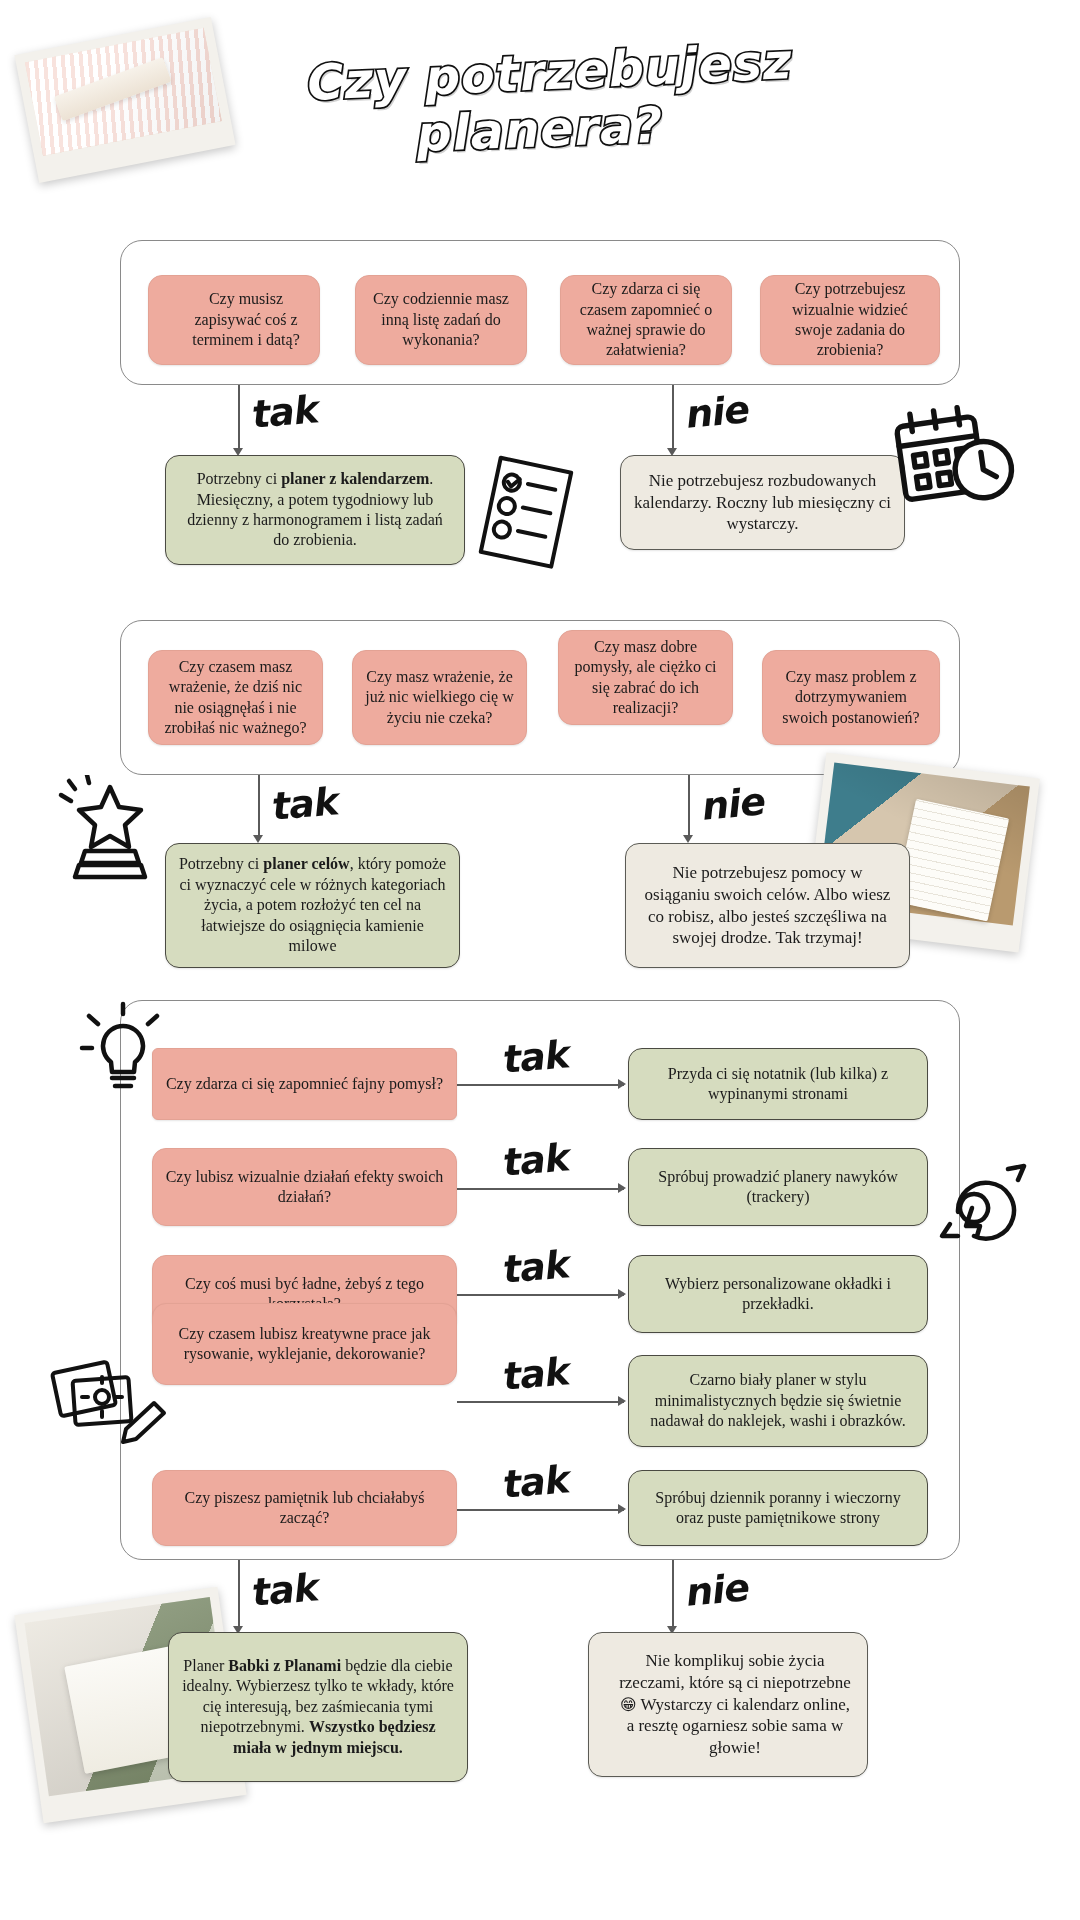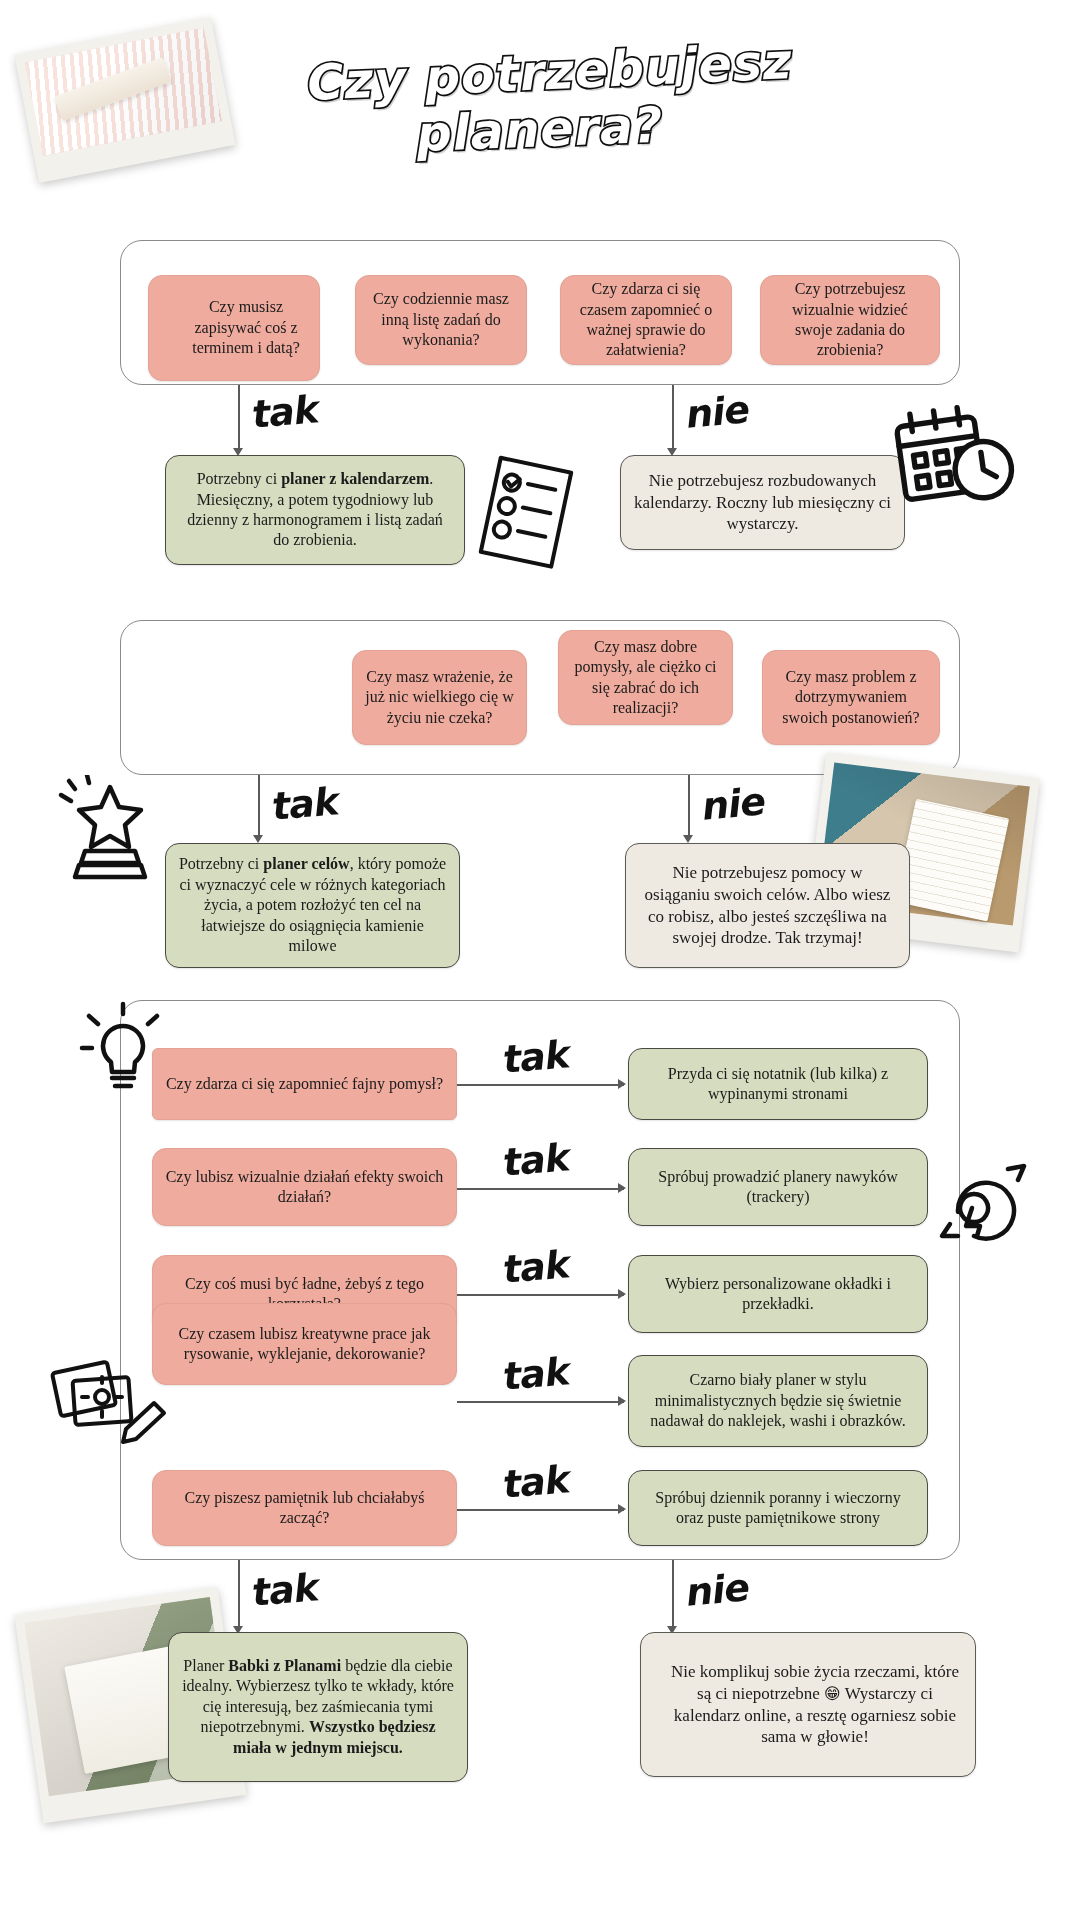--- a/index.html
+++ b/index.html
@@ -154,21 +154,21 @@
       <div class="inner"></div>
     </div>
 
   <div class="title-wrap">
     <div class="title-line l1">Czy potrzebujesz</div>
     <div class="title-line l2">planera?</div>
   </div>
 
   <div class="frame" style="left:120px; top:240px; width:840px; height:145px;"></div>
 
-  <div class="node q" style="left:148px; top:275px; width:172px; height:106px;padding-left:36px;">
+  <div class="node q" style="left:148px; top:275px; width:172px; height:90px;padding-left:36px;">
     <span>Czy musisz zapisywać coś z terminem i datą?</span>
   </div>
   <div class="node q" style="left:355px; top:275px; width:172px; height:90px;">
     <span>Czy codziennie masz inną listę zadań do wykonania?</span>
   </div>
   <div class="node q" style="left:560px; top:275px; width:172px; height:90px;">
     <span>Czy zdarza ci się czasem zapomnieć o ważnej sprawie do załatwienia?</span>
   </div>
   <div class="node q" style="left:760px; top:275px; width:180px; height:90px;">
     <span>Czy potrzebujesz wizualnie widzieć swoje zadania do zrobienia?</span>
@@ -216,20 +216,23 @@
         <rect x="62" y="50" width="11" height="11"></rect>
       <rect x="22" y="70" width="11" height="11"></rect>
         <rect x="42" y="70" width="11" height="11"></rect>
       <circle cx="84" cy="72" r="26" fill="#fff"></circle>
       <path d="M84 56 L84 72 L95 80"></path>
     </g>
   </svg>
 
   <div class="frame" style="left:120px; top:620px; width:840px; height:155px;"></div>
 
+  <div class="node q" style="left:148px; top:650px; width:175px; height:95px;">
+    <span>Czy czasem masz wrażenie, że dziś nic nie osiągnęłaś i nie zrobiłaś nic ważnego?</span>
+  </div>
   <div class="node q" style="left:352px; top:650px; width:175px; height:95px;align-items:center;">
     <span>Czy masz wrażenie, że już nic wielkiego cię w życiu nie czeka?</span>
   </div>
   <div class="node q" style="left:558px; top:630px; width:175px; height:95px;">
     <span>Czy masz dobre pomysły, ale ciężko ci się zabrać do ich realizacji?</span>
   </div>
   <div class="node q" style="left:762px; top:650px; width:178px; height:95px;">
     <span>Czy masz problem z dotrzymywaniem swoich postanowień?</span>
   </div>
 
@@ -354,19 +357,19 @@
   <div class="vline" style="left:672px; top:1560px; height:68px;"></div>
   <div class="arrow-d" style="left:667px; top:1626px;"></div>
   <div class="hand" style="left:686px; top:1568px;">nie</div>
 
   <div class="node a" style="left:168px; top:1632px; width:300px; height:150px;align-items:center;">
     <span>
       <span>Planer </span><b>Babki z Planami</b><span> będzie dla ciebie idealny. Wybierzesz tylko te wkłady, które cię interesują, bez zaśmiecania tymi niepotrzebnymi. </span><b>Wszystko będziesz miała w jednym miejscu.</b>
     </span>
   </div>
 
-  <div class="node n" style="left:640px; top:1632px; width:336px; height:145px;padding-left:26px;">
+  <div class="node n" style="left:588px; top:1632px; width:280px; height:145px;padding-left:26px;">
     <span>
       <span>Nie komplikuj sobie życia rzeczami, które są ci niepotrzebne </span><span class="emoji">😁</span><span> Wystarczy ci kalendarz online, a resztę ogarniesz sobie sama w głowie!</span>
     </span>
   </div>
 
 </div>
 
 </body></html>

